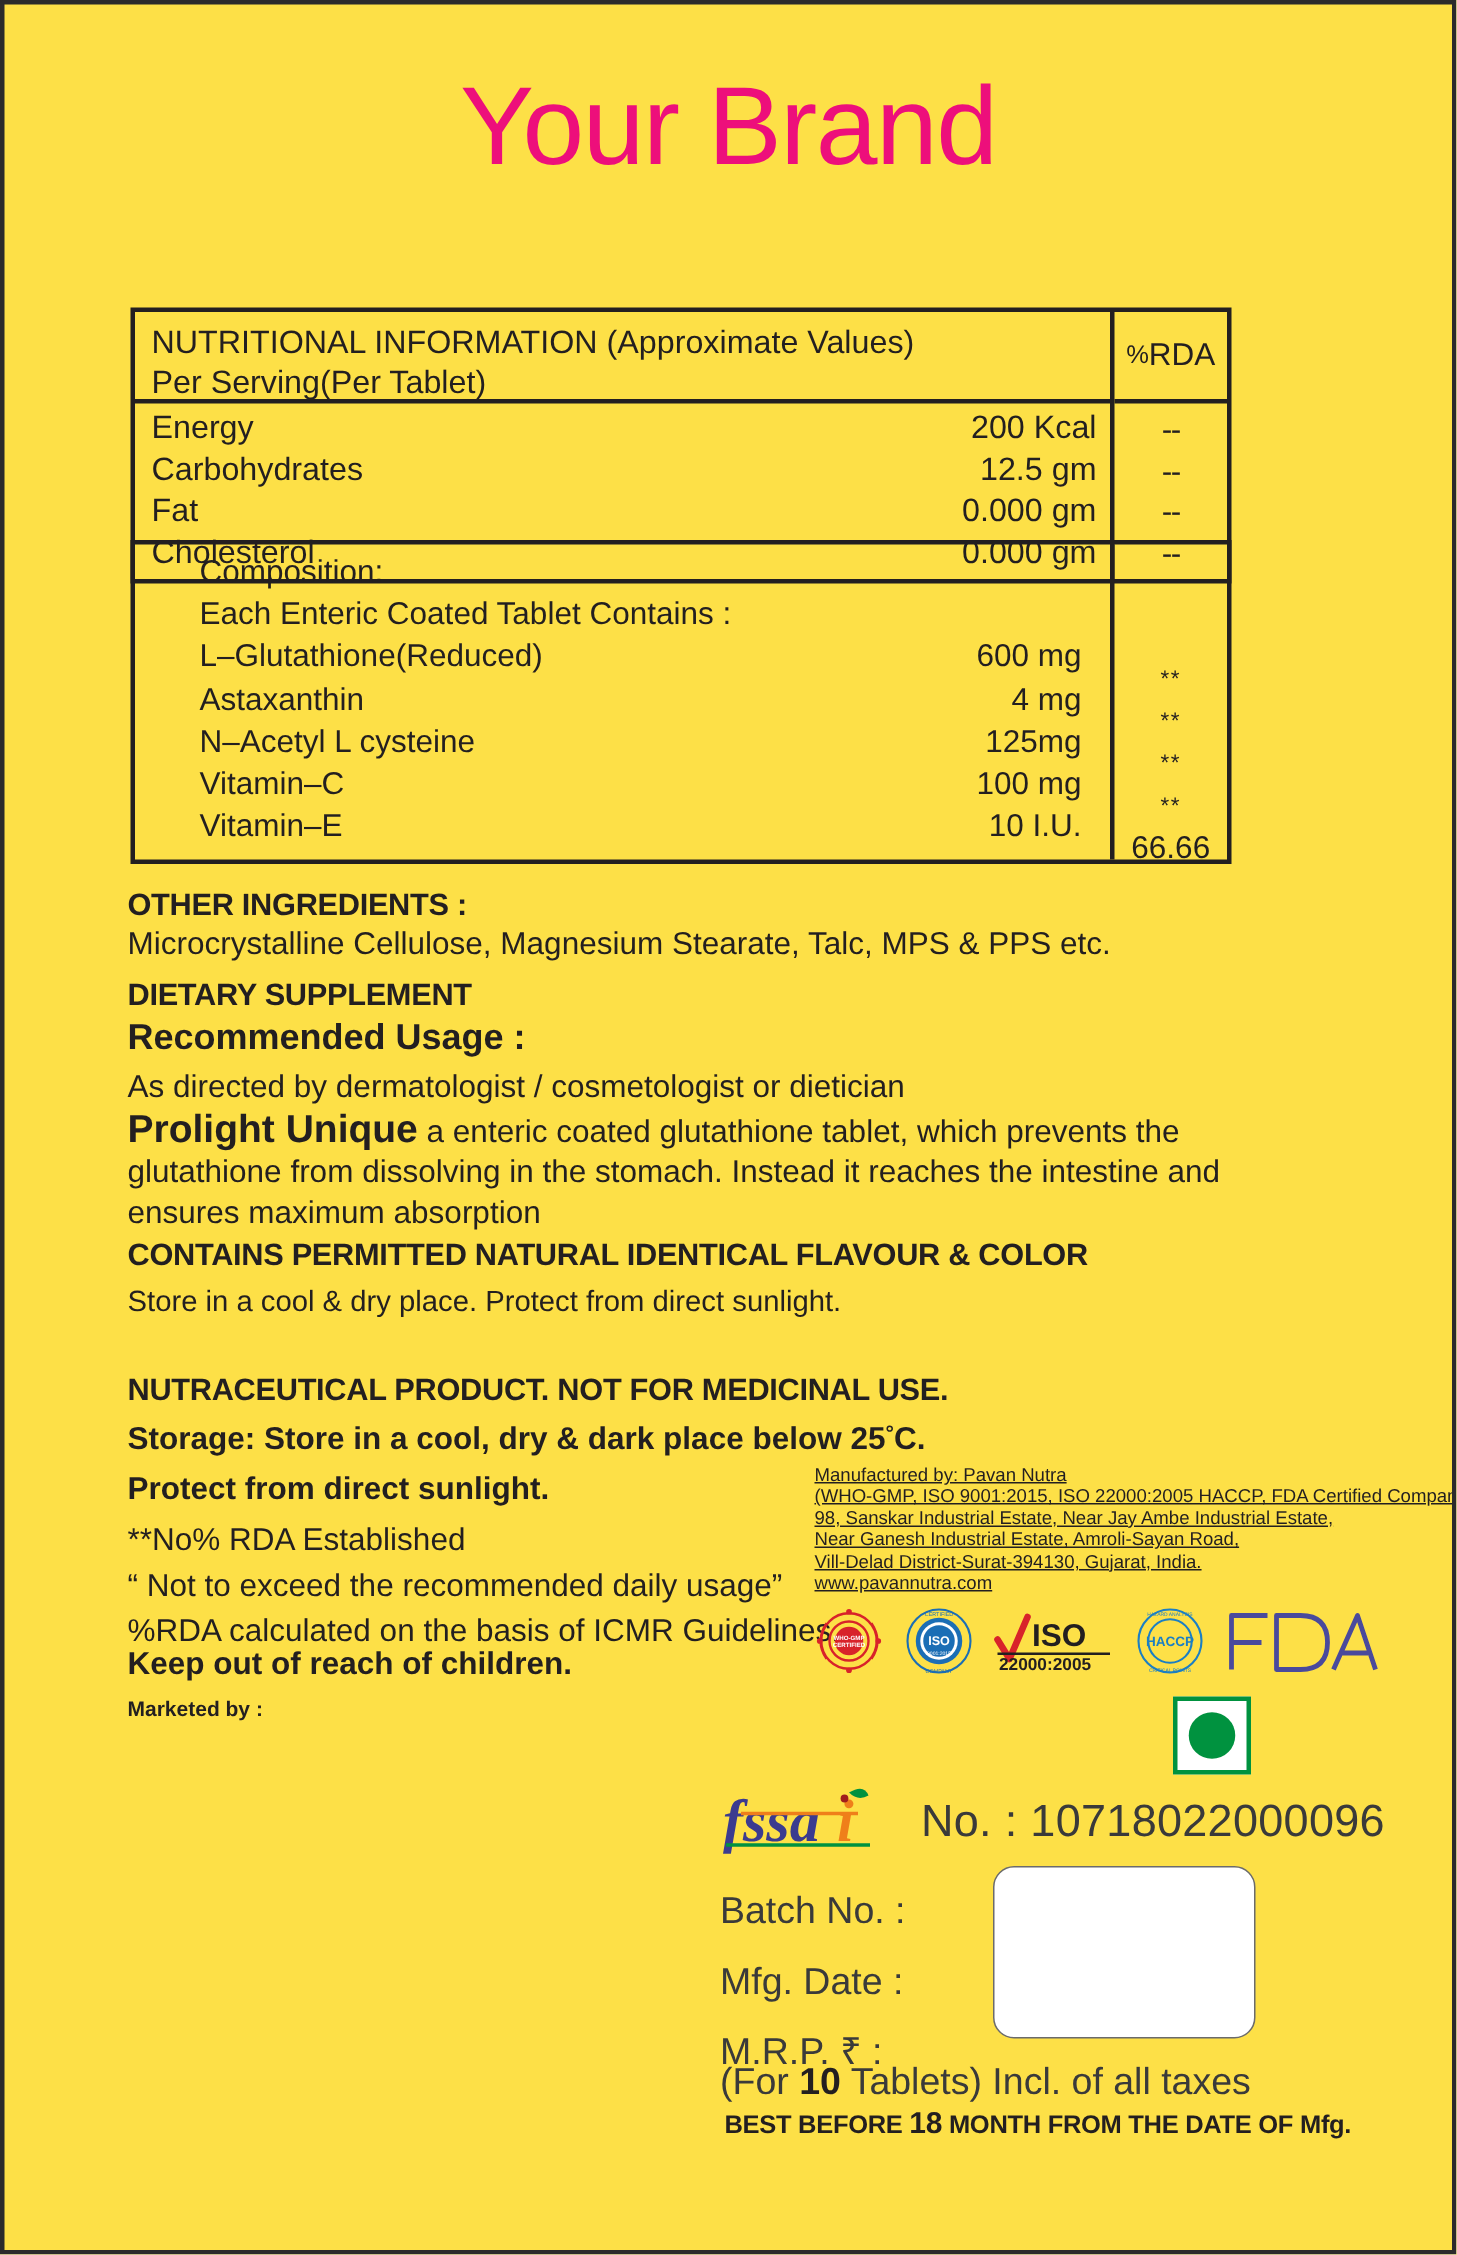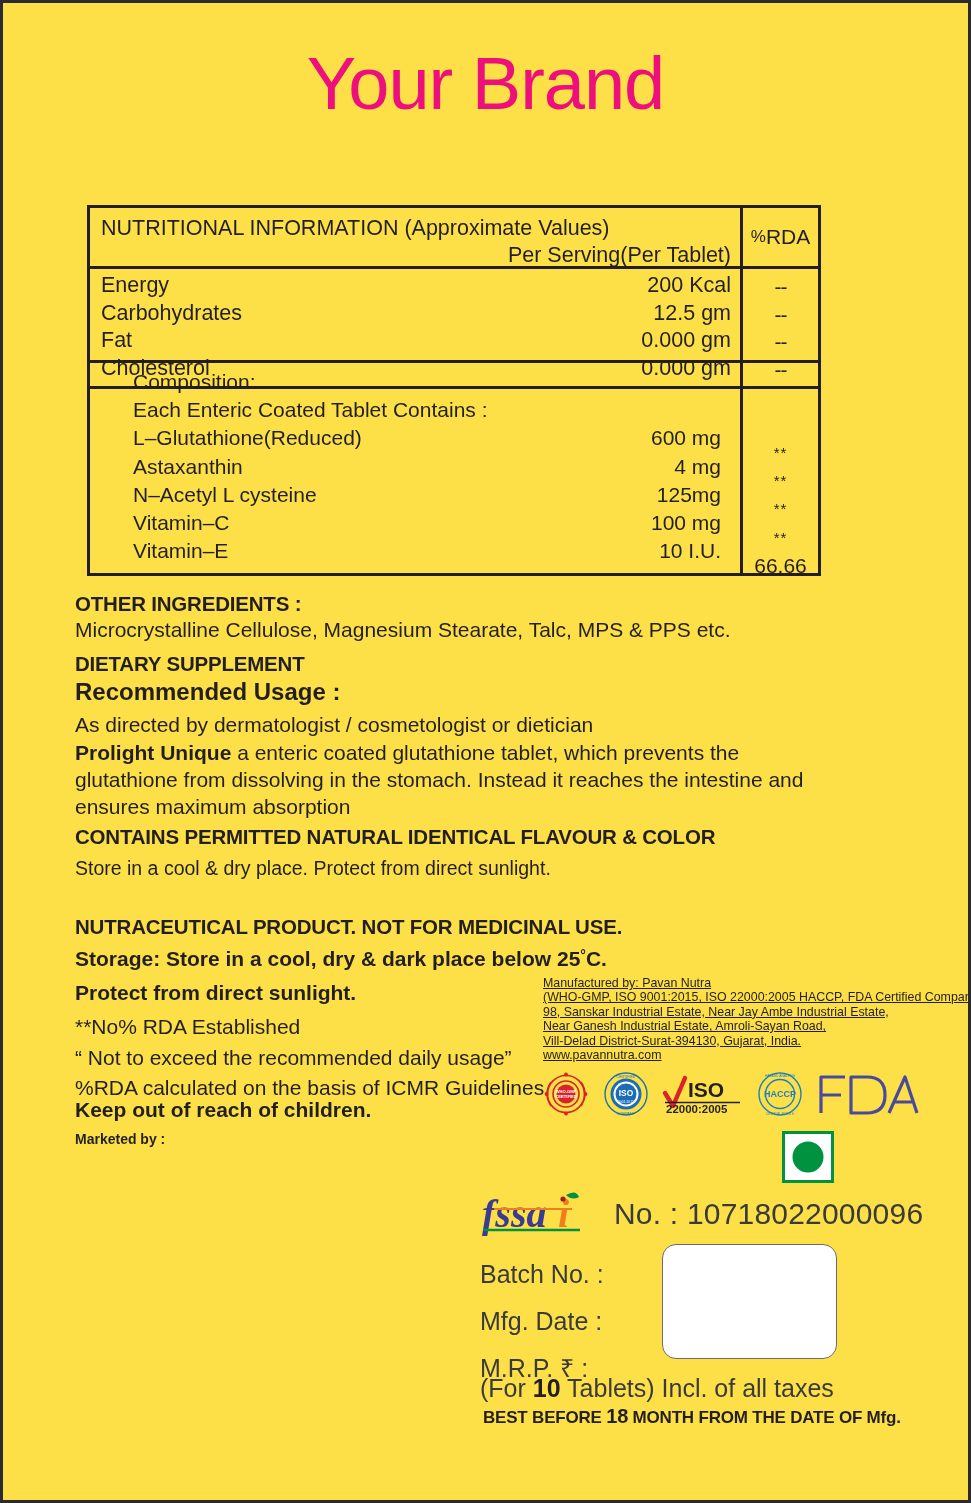--- a/index.html
+++ b/index.html
@@ -54,21 +54,21 @@
 
   .nut-head {
     box-sizing: border-box;
     border-bottom: 3px solid #231f20;
     padding: 6px 9px 5px 11px;
     height: 61px;
   }
   .nut-head .line1 { font-size: 21.5px; line-height: 28px; white-space: nowrap; }
   .nut-head .line2 {
     font-size: 21.5px; line-height: 27px;
-    display: flex; justify-content: flex-end;
+    display: flex; justify-content: flex-start;
   }
   .rda-head {
     box-sizing: border-box;
     border-bottom: 3px solid #231f20;
     height: 61px;
     display: flex; align-items: center; justify-content: center;
     font-size: 21px;
   }
   .rda-head .pct { font-size: 17px; }
 
@@ -97,21 +97,21 @@
   .rda-body2 { padding-top: 76px; }
   .rda-cell2 {
     text-align: center;
     font-size: 15px;
     line-height: 28.2px;
     letter-spacing: 1px;
   }
   .rda-cell2.num { font-size: 21px; letter-spacing: 0; }
 
   
-  .blk { position: absolute; left: 72px; }
+  .blk { position: absolute; left: 82px; }
   .hd-bold {
     font-weight: bold;
     font-size: 20.5px;
     line-height: 26px;
     letter-spacing: -0.2px;
   }
   .body-txt {
     font-size: 21px;
     line-height: 27px;
     font-weight: 400;
@@ -127,21 +127,21 @@
   }
 
   #other-ing-head { top: 588px; }
   #other-ing-text { top: 613px; }
   #dietary-supplement { top: 648px; }
   #rec-usage-head { top: 674px; }
   #rec-usage-text { top: 708px; }
   #prolight-para { top: 736px; width: 760px; }
   #prolight-para .pname {
     font-weight: bold;
-    font-size: 21px;
+    font-size: 26px;
   }
   #flavour-line { top: 821px; }
   #store-line { top: 851px; }
   #disease-line { top: 881px; }
   #nutraceutical-line { top: 911px; }
   #storage-line { top: 944px; font-weight: bold; font-size: 21px; }
   #storage-line .deg { font-size: 14px; vertical-align: 6px; }
   #protect-line { top: 978px; font-weight: bold; font-size: 21px; }
 
   #rda-note-block { top: 1009px; }

